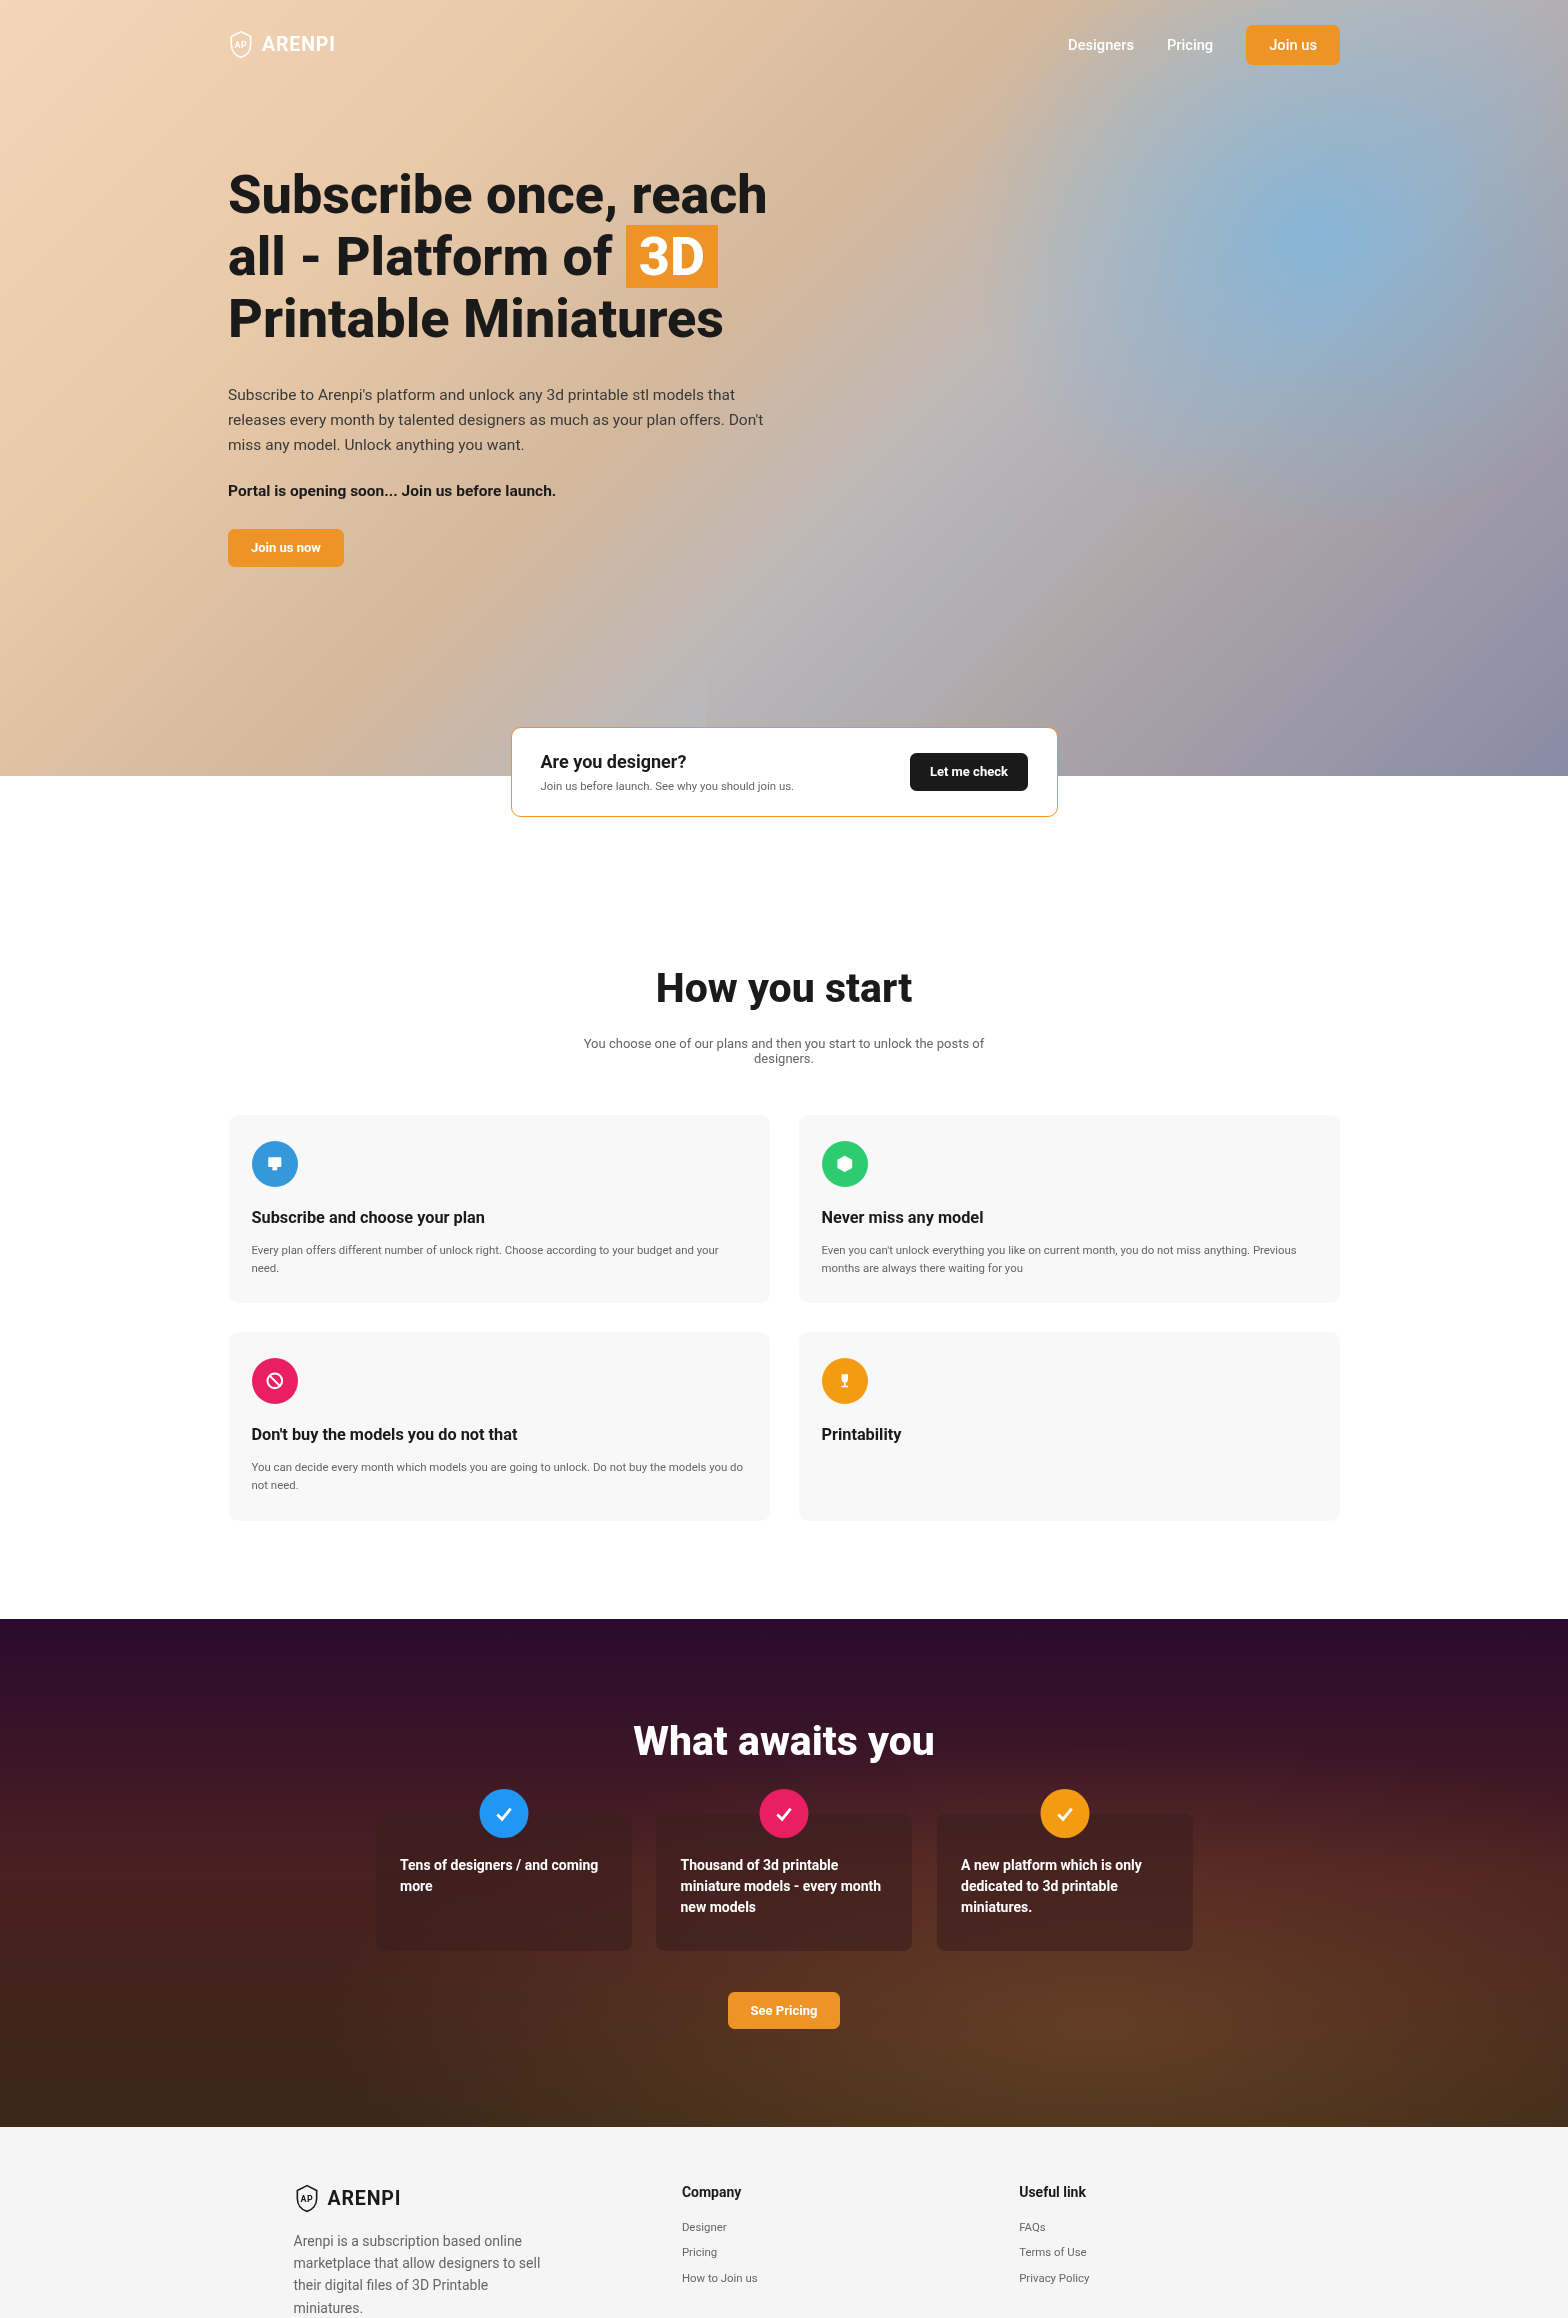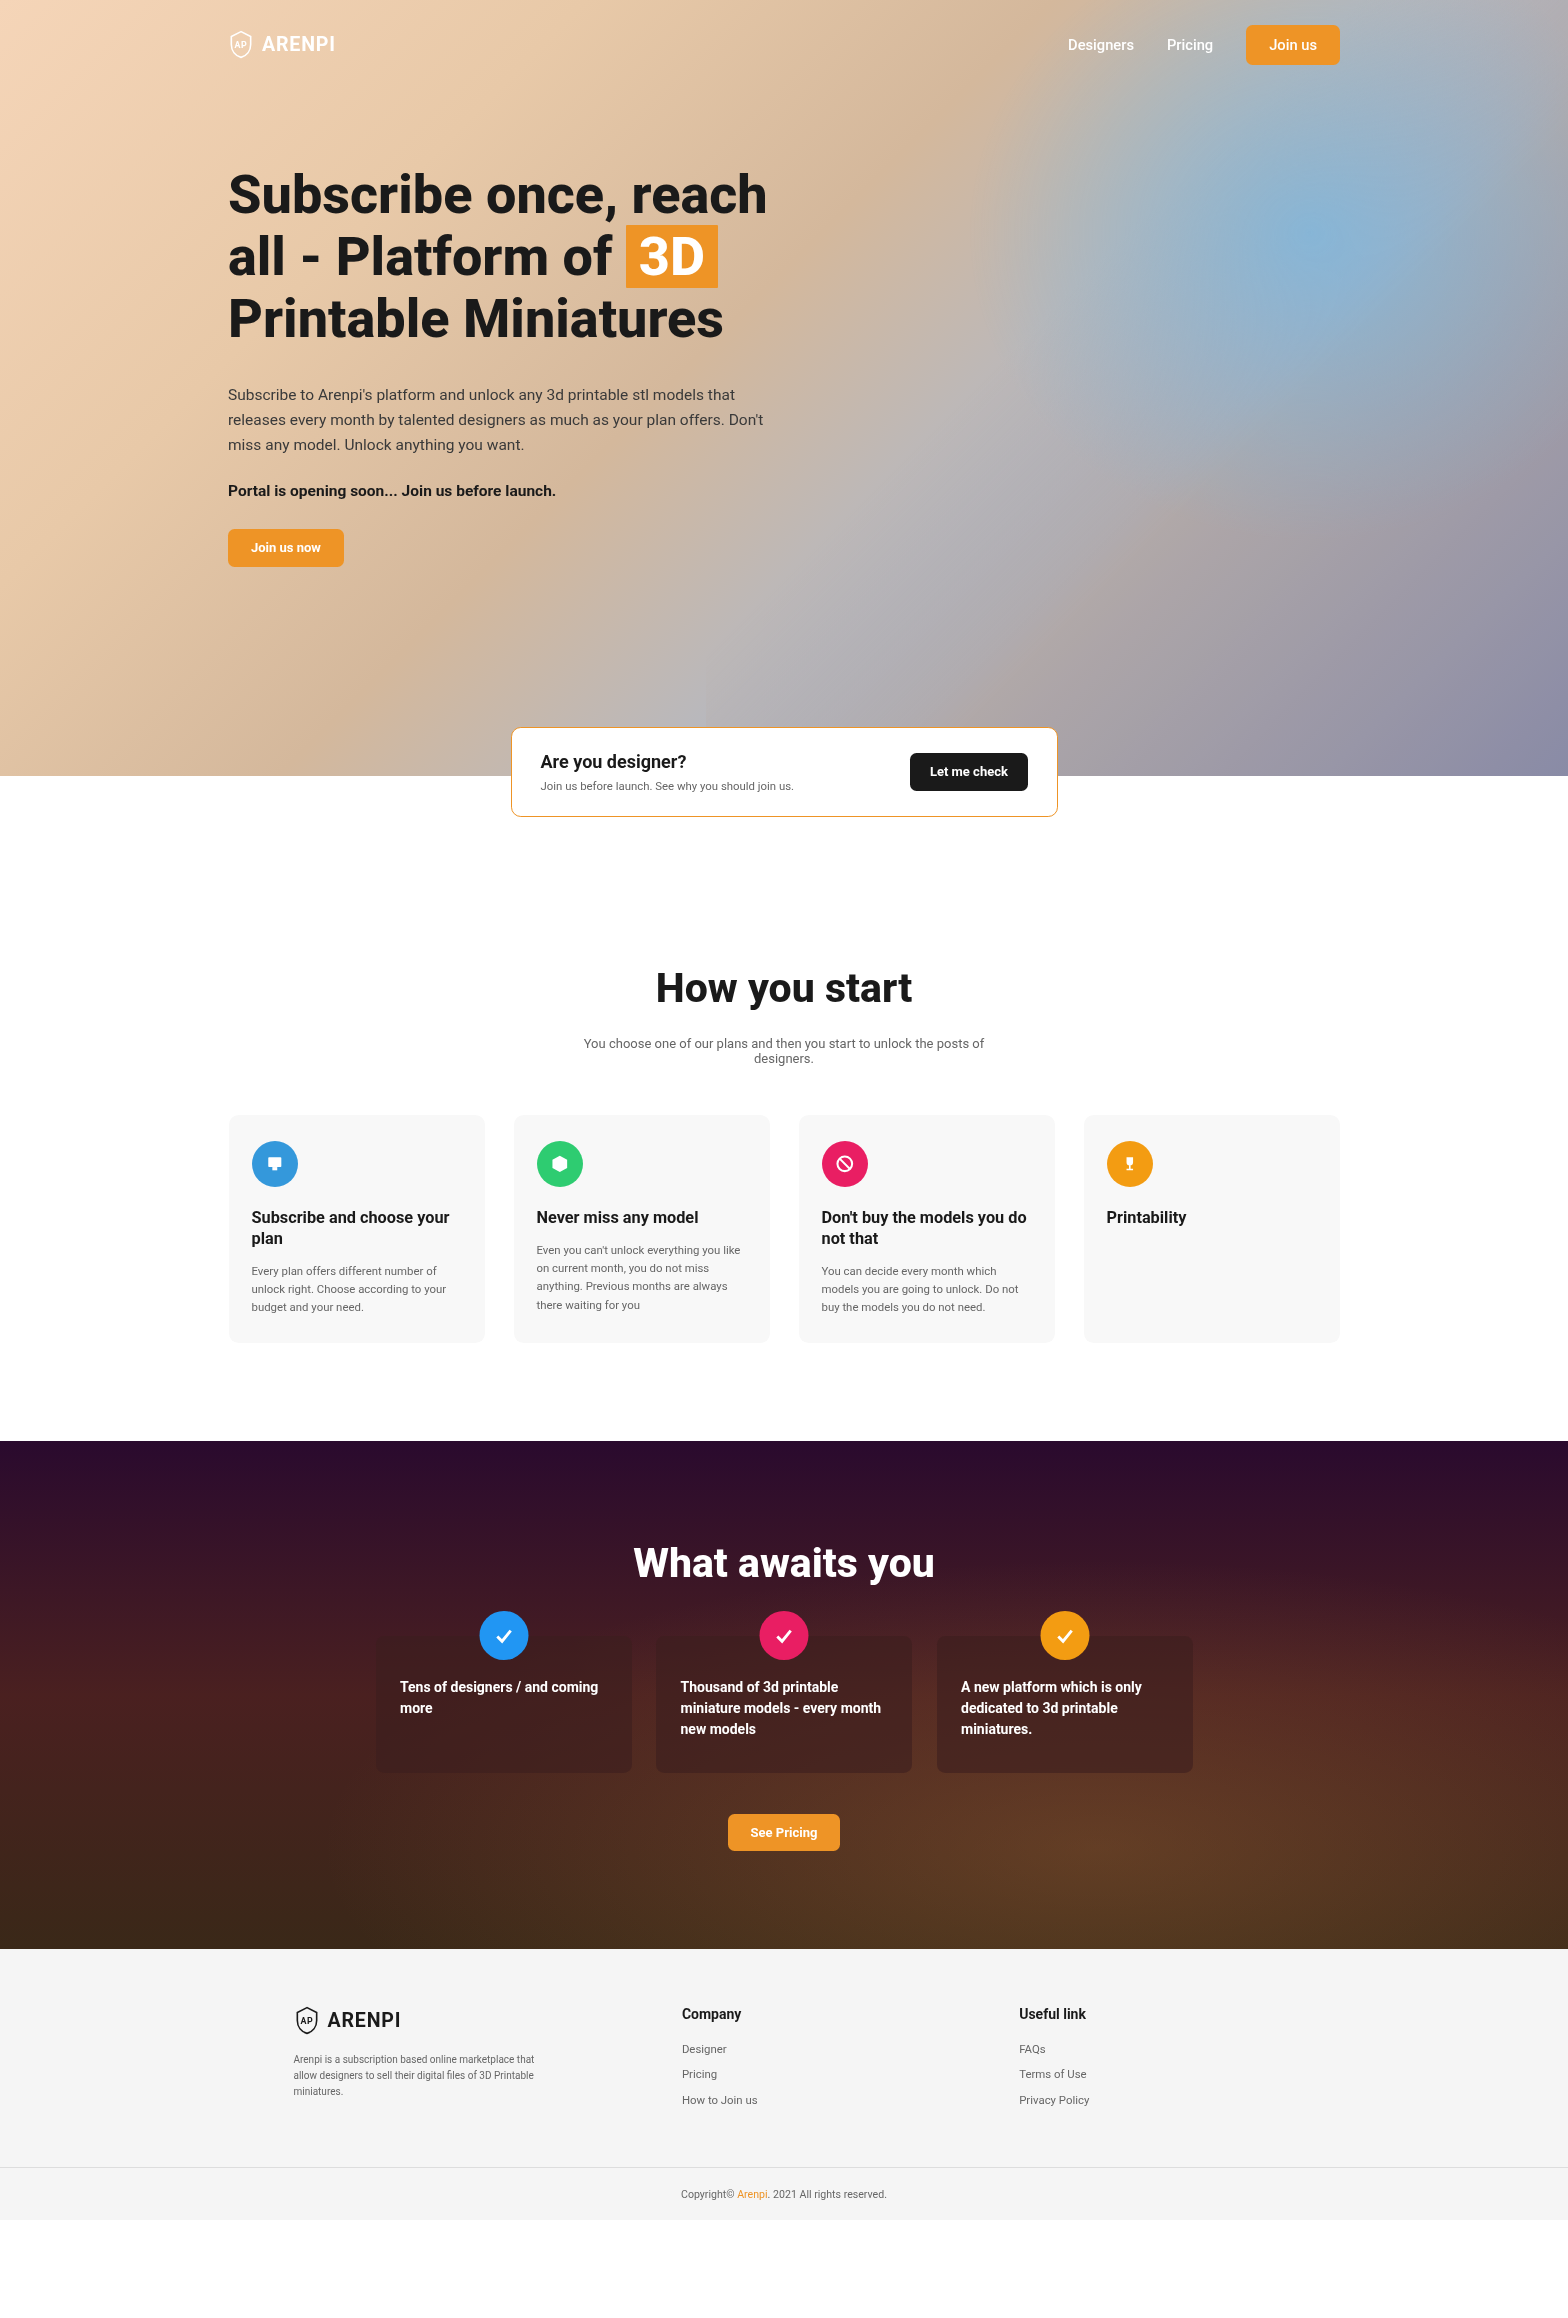--- a/index.html
+++ b/index.html
@@ -19,21 +19,21 @@
 .highlight{background:#ee9426;color:#fff;padding:0 13px;border-radius:1px}
 .hero-desc{font-size:15.5px;line-height:1.6;color:#3a3a3a;margin-bottom:24.5px;max-width:556px}
 .hero-tagline{font-size:15.5px;font-weight:700;color:#1a1a1a;margin-bottom:29px}
 .designer-card{background:#fff;border:1.6px solid #ee9426;border-radius:9.8px;padding:23px 29px;display:flex;justify-content:space-between;align-items:center;max-width:547px;margin:0 auto;position:relative;z-index:3;transform:translateY(-49px)}
 .designer-card-text h3{font-size:18px;font-weight:700;margin-bottom:6.5px}
 .designer-card-text p{font-size:11.4px;color:#666}
 .btn-dark{background:#1a1a1a;color:#fff;padding:11.4px 19.6px}
 .section{padding:98px 0}
 .section-title{font-size:41px;font-weight:800;text-align:center;margin-bottom:24.5px}
 .section-sub{text-align:center;font-size:13px;color:#666;max-width:408px;margin:0 auto 49px}
-.features{display:grid;grid-template-columns:repeat(4,1fr);gap:29px;max-width:1111px;margin:0 auto}
+.features{display:grid;grid-template-columns:repeat(2,1fr);gap:29px;max-width:1111px;margin:0 auto}
 .feature-card{background:#f8f8f8;border-radius:9.8px;padding:26px 23px}
 .feature-icon{width:46px;height:46px;border-radius:50%;display:flex;align-items:center;justify-content:center;margin-bottom:19.6px}
 .icon-blue{background:#3498db}
 .icon-green{background:#2ecc71}
 .icon-pink{background:#e91e63}
 .icon-orange{background:#f39c12}
 .feature-card h3{font-size:16.3px;font-weight:700;margin-bottom:13px;line-height:1.3}
 .feature-card p{font-size:11.4px;color:#666;line-height:1.6}
 .awaits{background:linear-gradient(180deg,#2a0a2e 0%,#4a2020 50%,#3a2818 100%);padding:98px 0;position:relative}
 .awaits::before{content:'';position:absolute;inset:0;background:radial-gradient(ellipse at 70% 80%,rgba(180,120,60,.3) 0%,transparent 50%)}
@@ -43,21 +43,21 @@
 .await-badge{width:49px;height:49px;border-radius:50%;display:flex;align-items:center;justify-content:center;position:absolute;top:-24.5px;left:50%;transform:translateX(-50%)}
 .badge-blue{background:#2196f3}
 .badge-pink{background:#e91e63}
 .badge-orange{background:#f39c12}
 .await-card p{color:#fff;font-weight:700;font-size:14px;line-height:1.5}
 .awaits-cta{text-align:center;position:relative;z-index:2}
 .footer{background:#f5f5f5;padding:57px 0 0}
 .footer-cols{display:flex;gap:82px;max-width:1111px;margin:0 auto;padding:0 65px 49px}
 .footer-brand{flex:1.2}
 .footer-brand .logo{color:#1a1a1a;margin-bottom:16.3px}
-.footer-brand p{font-size:10px;color:#666;line-height:1.6;max-width:261px}
+.footer-brand p{font-size:14px;color:#666;line-height:1.6;max-width:261px}
 .footer-col{flex:1}
 .footer-col h4{font-size:14px;font-weight:700;margin-bottom:19.6px}
 .footer-col a{display:block;color:#666;text-decoration:none;font-size:11.4px;margin-bottom:11.4px}
 .footer-bottom{border-top:0.8px solid #ddd;padding:19.6px 0;text-align:center;font-size:10.6px;color:#666}
 .footer-bottom a{color:#ee9426;text-decoration:none}
 .check-icon{width:23px;height:23px;stroke:#fff;stroke-width:3;fill:none}
 .sub-icon{width:19.6px;height:19.6px;fill:#fff}
 </style>
 </head>
 <body>

